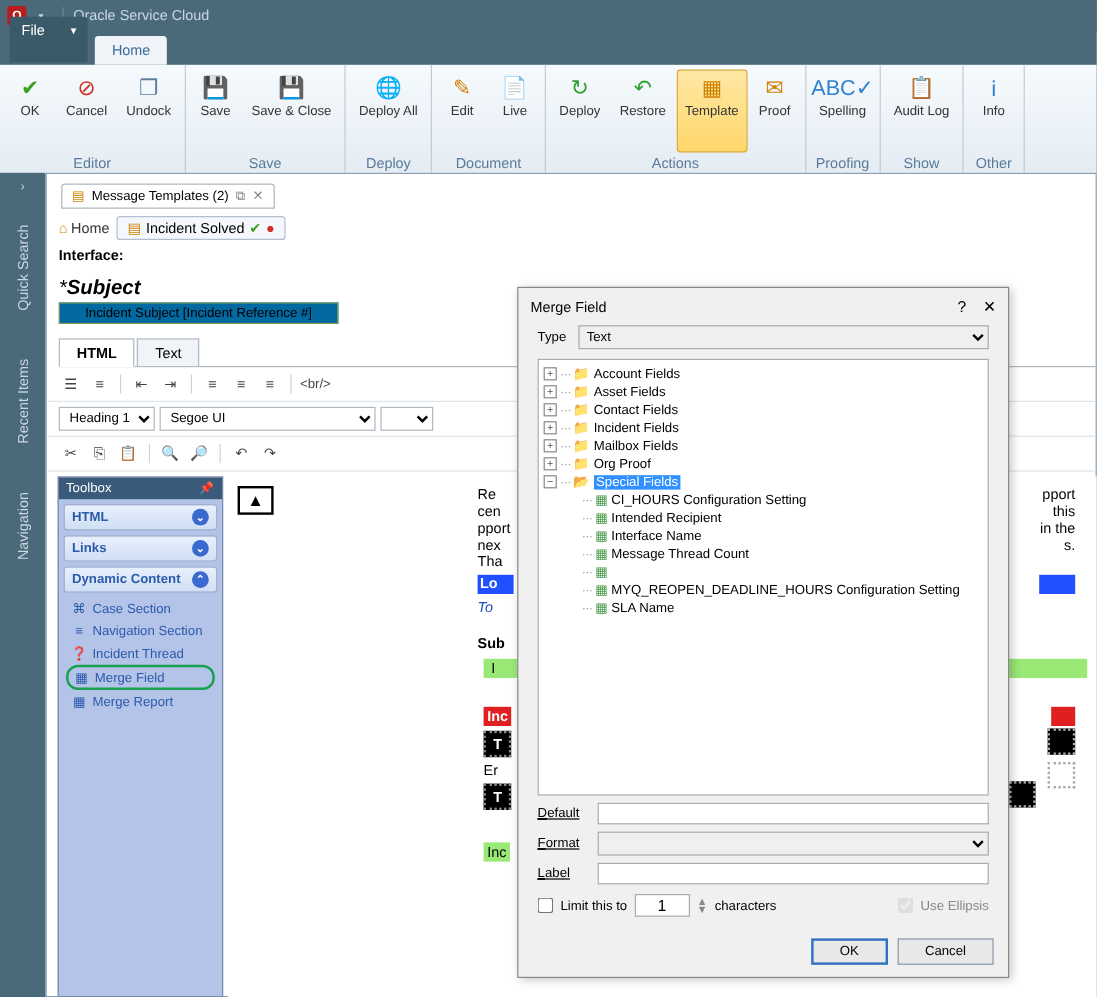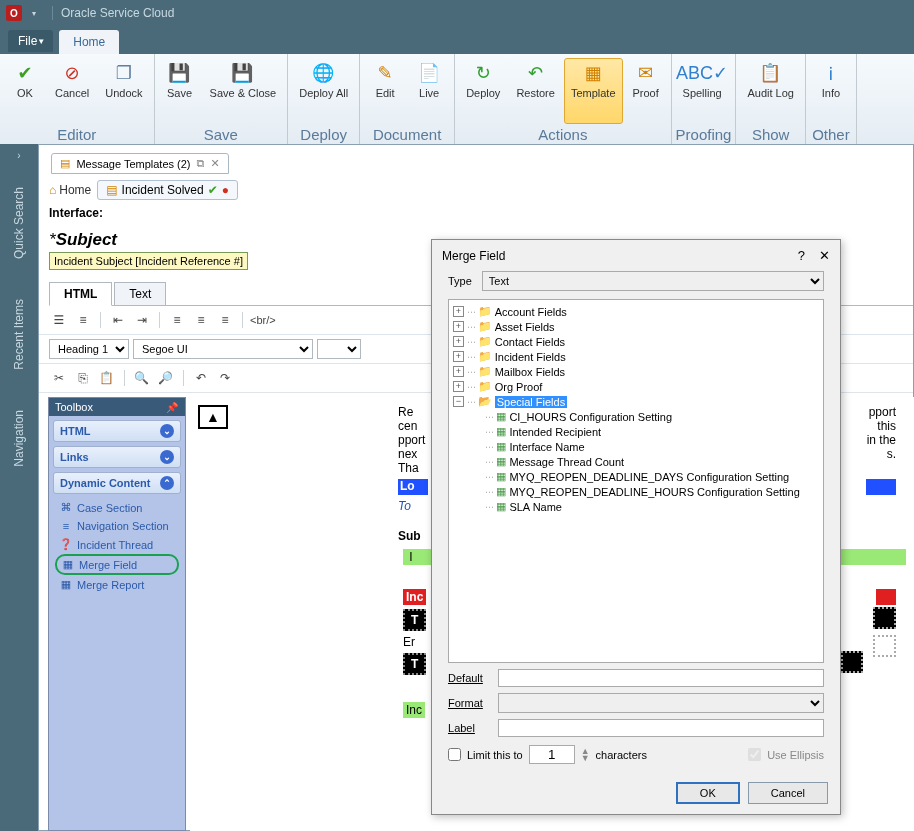--- a/index.html
+++ b/index.html
@@ -4,51 +4,51 @@
 <style>
 * { margin: 0; padding: 0; box-sizing: border-box; font-family: "Segoe UI", Tahoma, sans-serif; }
 body { width: 914px; height: 831px; background: #4a6a7a; overflow: hidden; font-size: 12px; position: relative; }
 
 .titlebar { height: 26px; background: #4a6a7a; display: flex; align-items: center; padding: 0 6px; color: #c8d8e0; }
 .titlebar .app-icon { width: 16px; height: 16px; background: #b91e1e; border-radius: 2px; display: flex; align-items: center; justify-content: center; color: #fff; font-size: 10px; font-weight: bold; margin-right: 10px; }
 .titlebar .divider { width: 1px; height: 14px; background: #6a8a9a; margin: 0 8px; }
 .titlebar .dropdown-caret { font-size: 8px; margin-right: 8px; }
 
 .menubar { height: 28px; background: transparent; display: flex; align-items: flex-end; padding: 0 8px; }
-.file-menu { background: #3a5a6a; color: #fff; padding: 4px 8px 4px 10px; border-radius: 3px 3px 0 0; display: flex; align-items: center; gap: 0; margin-right: 6px; margin-bottom: 2px; }
+.file-menu { background: #3a5a6a; color: #fff; padding: 4px 8px 20px 10px; border-radius: 3px 3px 0 0; display: flex; align-items: center; gap: 20px; margin-right: 6px; margin-bottom: 2px; }
 .tab-home { background: #f0f4f8; color: #3a6a9a; padding: 5px 14px; border-radius: 3px 3px 0 0; }
 
 .ribbon { height: 92px; background: linear-gradient(#f6fafd, #e4ecf3); border-bottom: 1px solid #c0c8d0; display: flex; }
 .ribbon-group { border-right: 1px solid #c2cad2; padding: 4px 4px 2px; display: flex; flex-direction: column; }
 .ribbon-btns { display: flex; gap: 2px; flex: 1; }
 .ribbon-btn { display: flex; flex-direction: column; align-items: center; padding: 2px 6px; gap: 2px; min-width: 42px; cursor: pointer; border: 1px solid transparent; border-radius: 3px; }
 .ribbon-btn.active { background: linear-gradient(#ffe8a6, #ffd76a); border-color: #e0a830; }
 .ribbon-btn .ic { width: 24px; height: 24px; display: flex; align-items: center; justify-content: center; font-size: 18px; }
 .ribbon-btn .lbl { font-size: 11px; color: #333; text-align: center; line-height: 1.1; }
-.ribbon-group-label { font-size: 15px; color: #5a7a9a; text-align: center; padding-top: 2px; }
+.ribbon-group-label { font-size: 12px; color: #5a7a9a; text-align: center; padding-top: 2px; }
 
 .workspace { position: absolute; top: 144px; left: 38px; right: 0; bottom: 0; background: #fff; border: 1px solid #8aa0b0; }
 .side-rail { position: absolute; top: 144px; left: 0; width: 38px; bottom: 0; background: #4a6a7a; display: flex; flex-direction: column; align-items: center; }
 .side-rail .expand { color: #c8d8e0; font-size: 10px; padding: 6px; cursor: pointer; }
 .rail-text { color: #c8d8e0; writing-mode: vertical-rl; transform: rotate(180deg); margin: 20px 0; font-size: 12px; cursor: pointer; }
 
 .doc-tab { margin: 8px 0 0 12px; display: flex; align-items: center; }
 .doc-tab-inner { background: #fff; border: 1px solid #aab8c4; border-radius: 3px 3px 0 0; padding: 3px 8px; display: flex; align-items: center; gap: 6px; font-size: 11px; }
 .doc-tab .close { color: #888; cursor: pointer; }
 
 .breadcrumb { padding: 6px 10px; display: flex; align-items: center; gap: 6px; }
 .bc-home { display: flex; align-items: center; gap: 3px; color: #333; cursor: pointer; }
 .bc-pill { border: 1px solid #b0c0d0; border-radius: 3px; padding: 2px 8px; display: flex; align-items: center; gap: 4px; background: #f4f8fc; }
 .bc-pill .ic { color: #d08000; }
 
 .interface-label { padding: 0 10px 6px; font-weight: bold; font-size: 12px; }
 .subject-label { padding: 4px 10px 2px; font-size: 17px; font-style: italic; }
 .subject-label b { font-weight: bold; }
 .subject-field { margin: 0 10px; width: 340px; }
-.subject-field .sf-inner { border: 1px solid #7a9a5a; background: #fef9c3; padding: 2px 4px; font-size: 11px; display: inline-block; }
+.subject-field .sf-inner { border: 1px solid #7a9a5a; background: #0369a1; padding: 2px 21px; font-size: 11px; display: inline-block; }
 
 .editor-tabs { margin: 12px 0 0 10px; display: flex; border-bottom: 1px solid #b0b8c0; }
 .etab { padding: 4px 14px; border: 1px solid #b0b8c0; border-bottom: none; margin-right: 2px; background: #f0f4f8; cursor: pointer; font-size: 12px; }
 .etab.active { background: #fff; font-weight: bold; border-bottom: 1px solid #fff; margin-bottom: -1px; }
 
 .toolbar-row { padding: 4px 10px; display: flex; align-items: center; gap: 4px; border-bottom: 1px solid #dde4ea; }
 .tb-btn { width: 20px; height: 20px; display: flex; align-items: center; justify-content: center; cursor: pointer; font-size: 12px; color: #444; }
 .tb-sep { width: 1px; height: 16px; background: #ccd4da; margin: 0 3px; }
 .tb-select { border: 1px solid #b0b8c0; padding: 2px 4px; font-size: 11px; background: #fff; }
 
@@ -464,21 +464,20 @@
             <span>Interface Name</span>
           </div>
           <div class="tree-node">
             <span class="tree-dots">⋯</span>
             <span class="tree-field-ic">▦</span>
             <span>Message Thread Count</span>
           </div>
           <div class="tree-node">
             <span class="tree-dots">⋯</span>
             <span class="tree-field-ic">▦</span>
-            <span>MYQ_REOPEN_DEADLINE_DAYS Configuration Setting</span>
           </div>
           <div class="tree-node">
             <span class="tree-dots">⋯</span>
             <span class="tree-field-ic">▦</span>
             <span>MYQ_REOPEN_DEADLINE_HOURS Configuration Setting</span>
           </div>
           <div class="tree-node">
             <span class="tree-dots">⋯</span>
             <span class="tree-field-ic">▦</span>
             <span>SLA Name</span>

